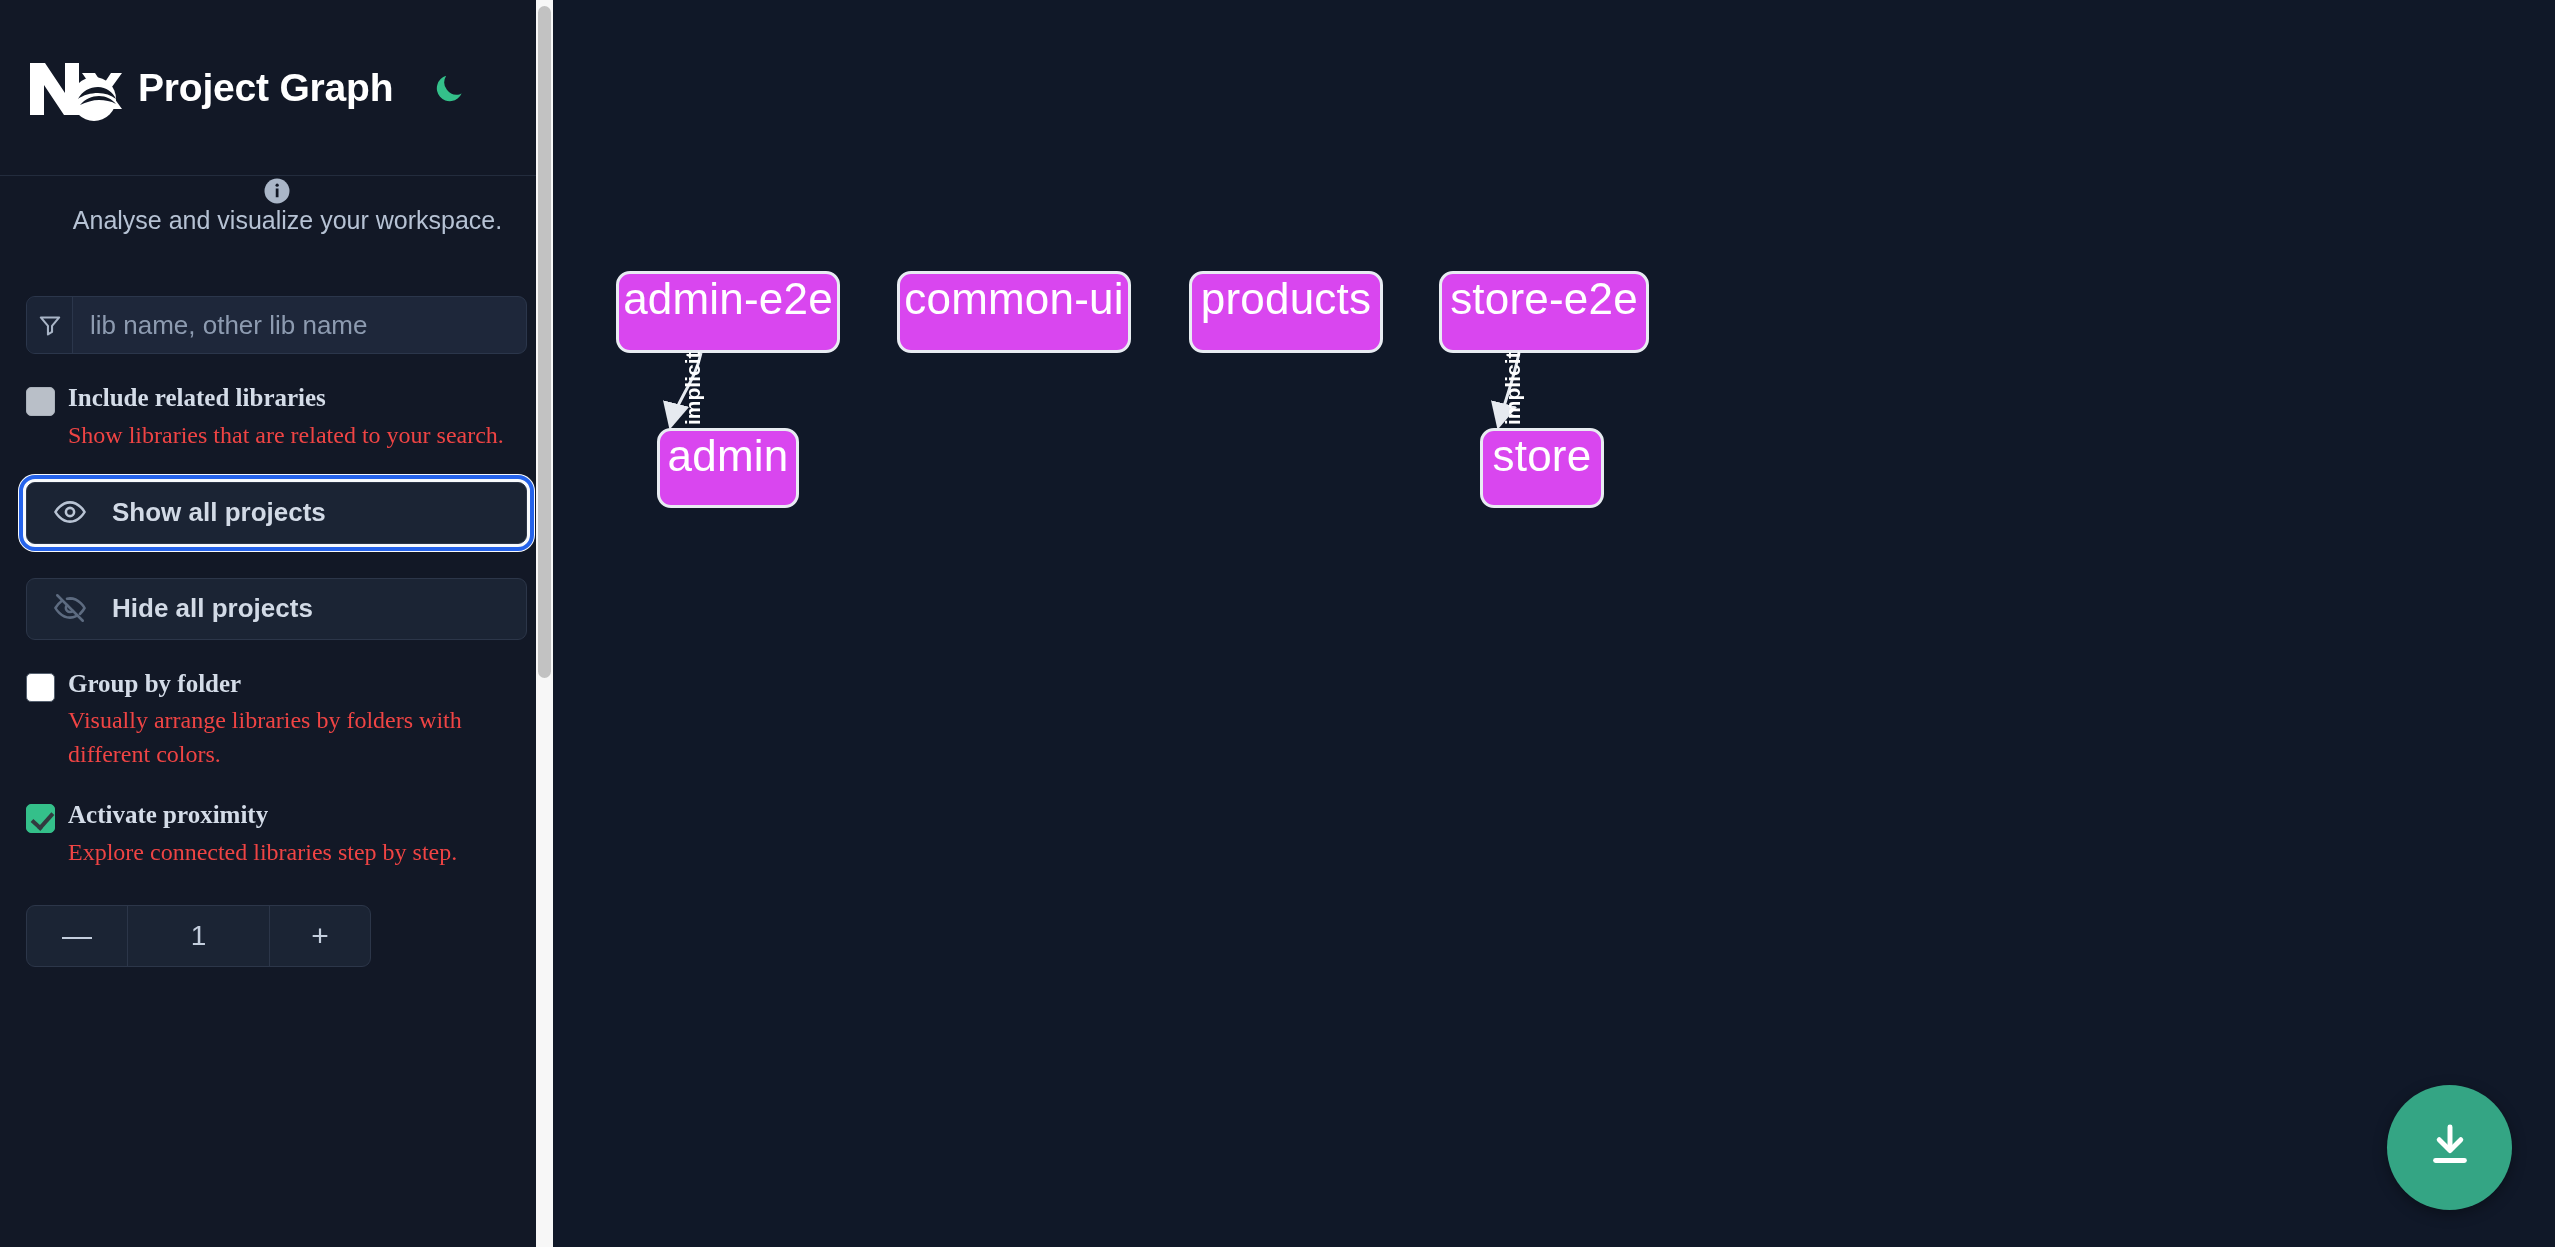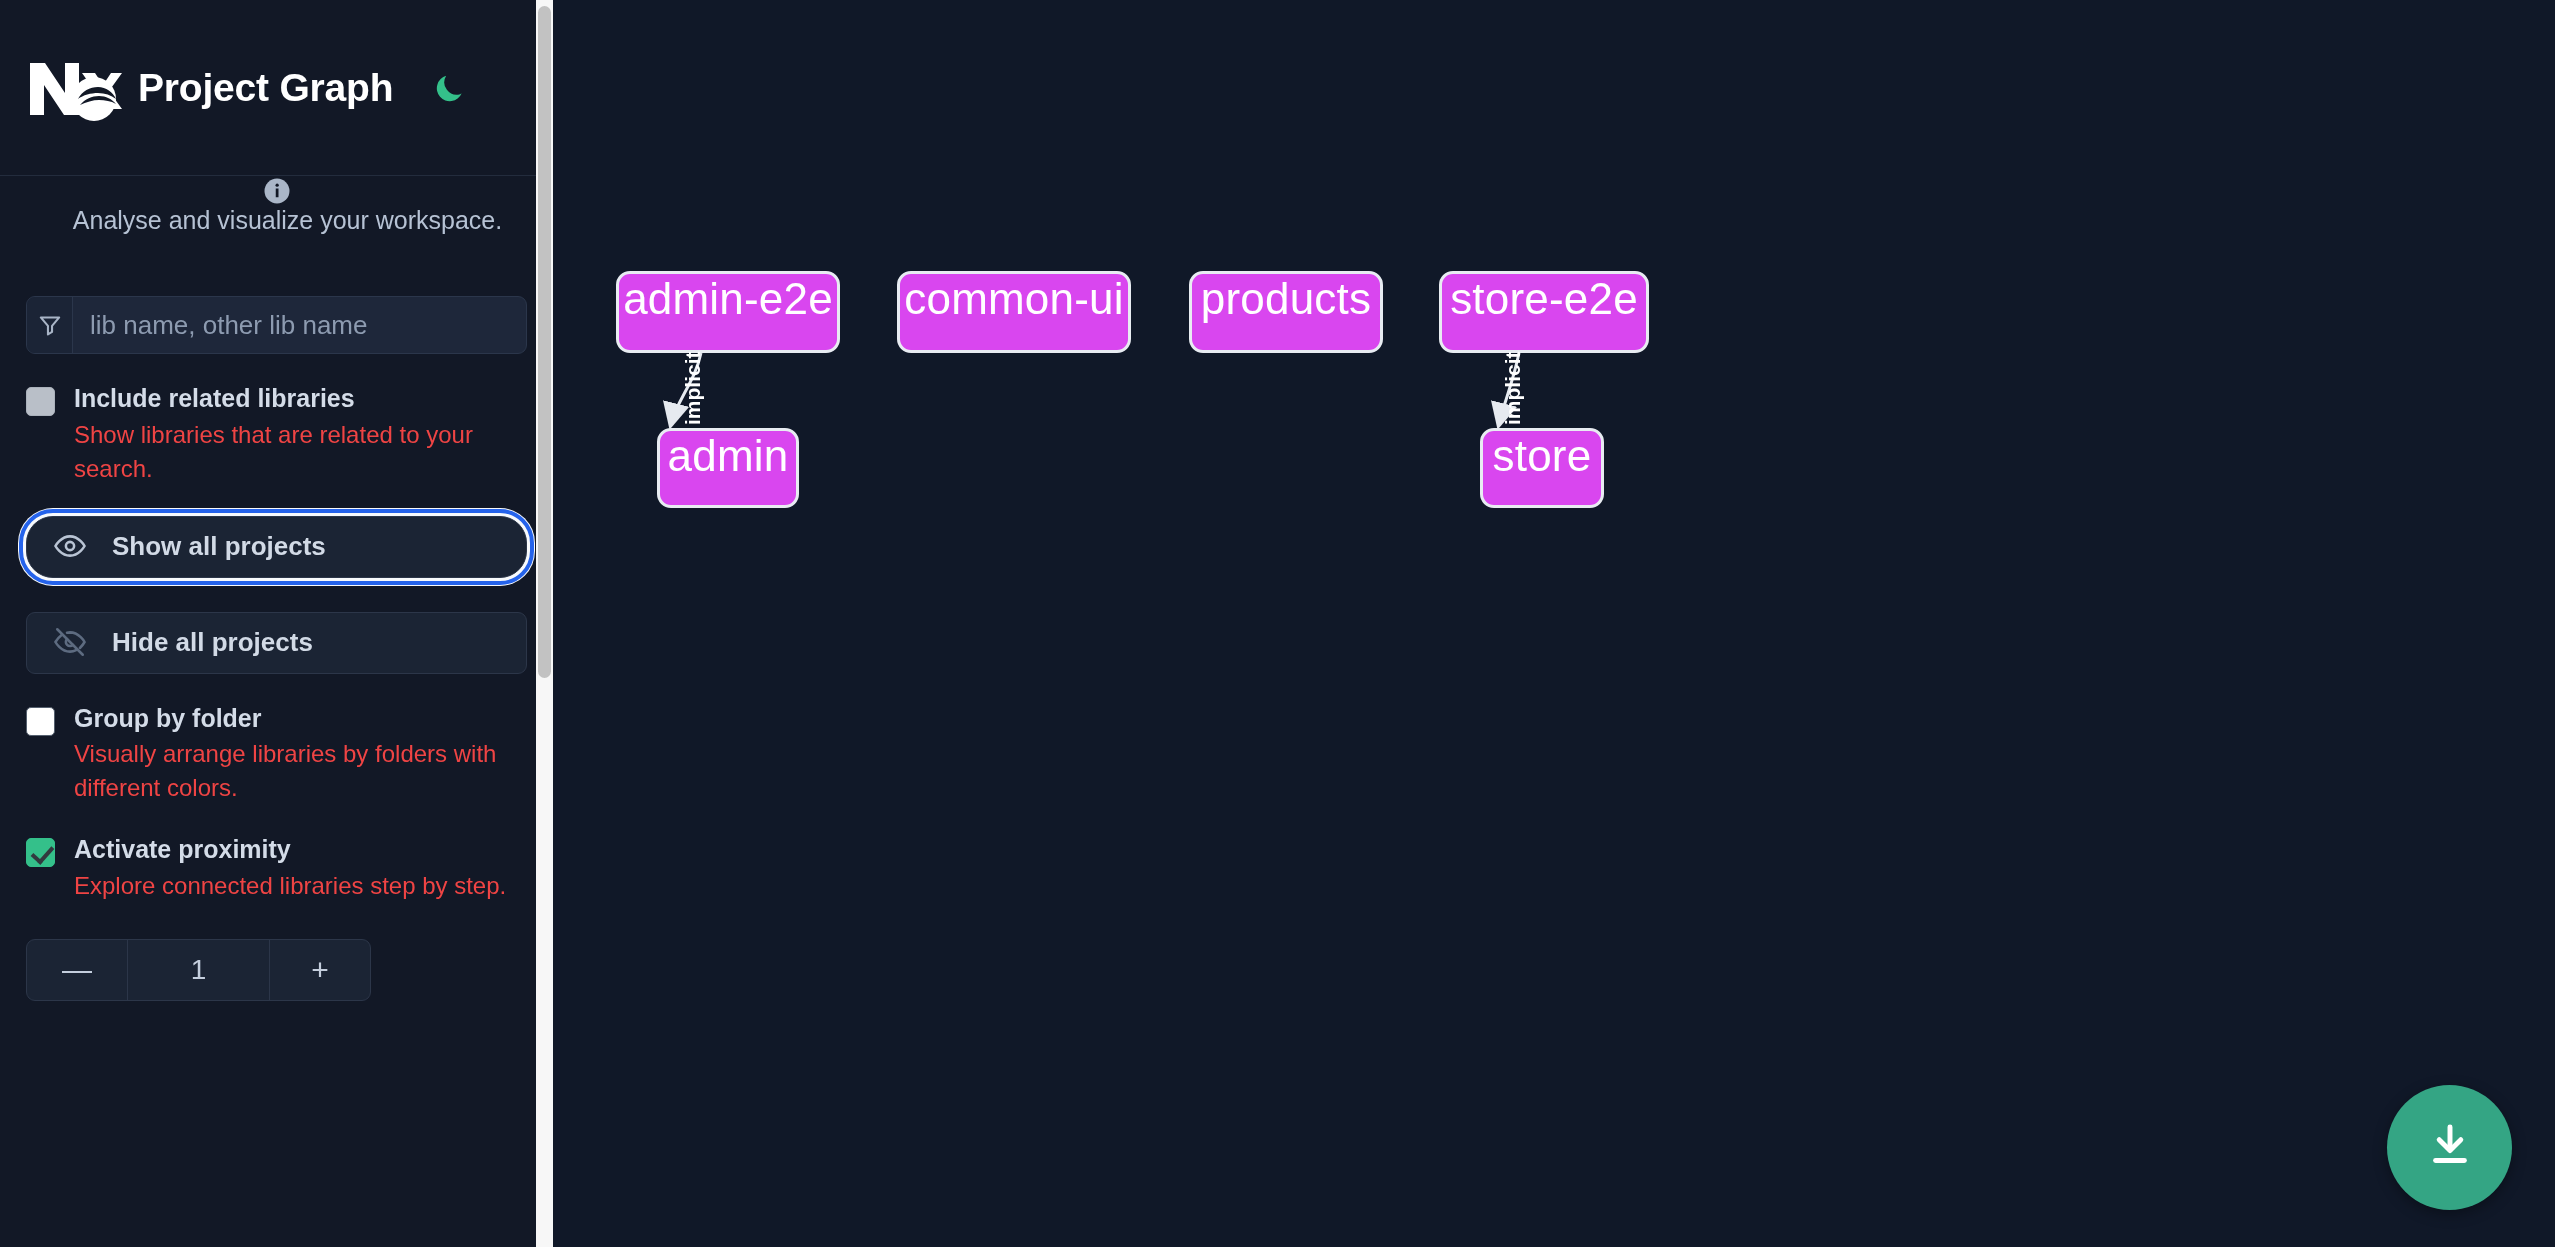--- a/index.html
+++ b/index.html
@@ -86,21 +86,21 @@
   .cb.disabled { background: #b9bfc8; border: 1px solid #aab1bb; }
   .cb.unchecked { background: #ffffff; border: 1px solid #55606f; }
   .cb.checked { background: #34c08a; border: 1px solid #34c08a; }
   .cb.checked::after {
     content: "";
     position: absolute; left: 9px; top: 3px;
     width: 9px; height: 17px;
     border: solid #323a3f; border-width: 0 4px 4px 0;
     transform: rotate(42deg);
   }
-  .opt-txt { margin-left: 19px; }
+  .opt-txt { margin-left: 13px; font-family: Liberation Serif, serif; }
   .opt-label {
     font-size: 25px; font-weight: 700; color: #d4dce8;
     line-height: 1.3;
   }
   .opt-desc {
     font-size: 24px; color: #ef4444; line-height: 1.42;
     margin-top: 3px; max-width: 448px;
   }
 
   .btn-stack { padding: 0 26px; margin-top: 30px; }
@@ -116,21 +116,20 @@
     cursor: pointer;
   }
   .big-btn .bicon { width: 36px; height: 36px; flex: 0 0 36px; }
   .big-btn .blabel {
     margin-left: 23px; font-size: 26px; font-weight: 700; color: #d2dae6;
   }
   .big-btn.focused {
     outline: 4px solid #2563eb;
     outline-offset: 3px;
     box-shadow: 0 0 0 8px #f8fafc;
-    border-radius: 27px;
   }
   .big-btn + .big-btn { margin-top: 34px; }
 
   .stepper {
     margin: 36px 26px 0 26px;
     width: 345px; height: 62px;
     display: flex;
     border-radius: 9px;
     border: 1px solid #2c3649;
     overflow: hidden;

